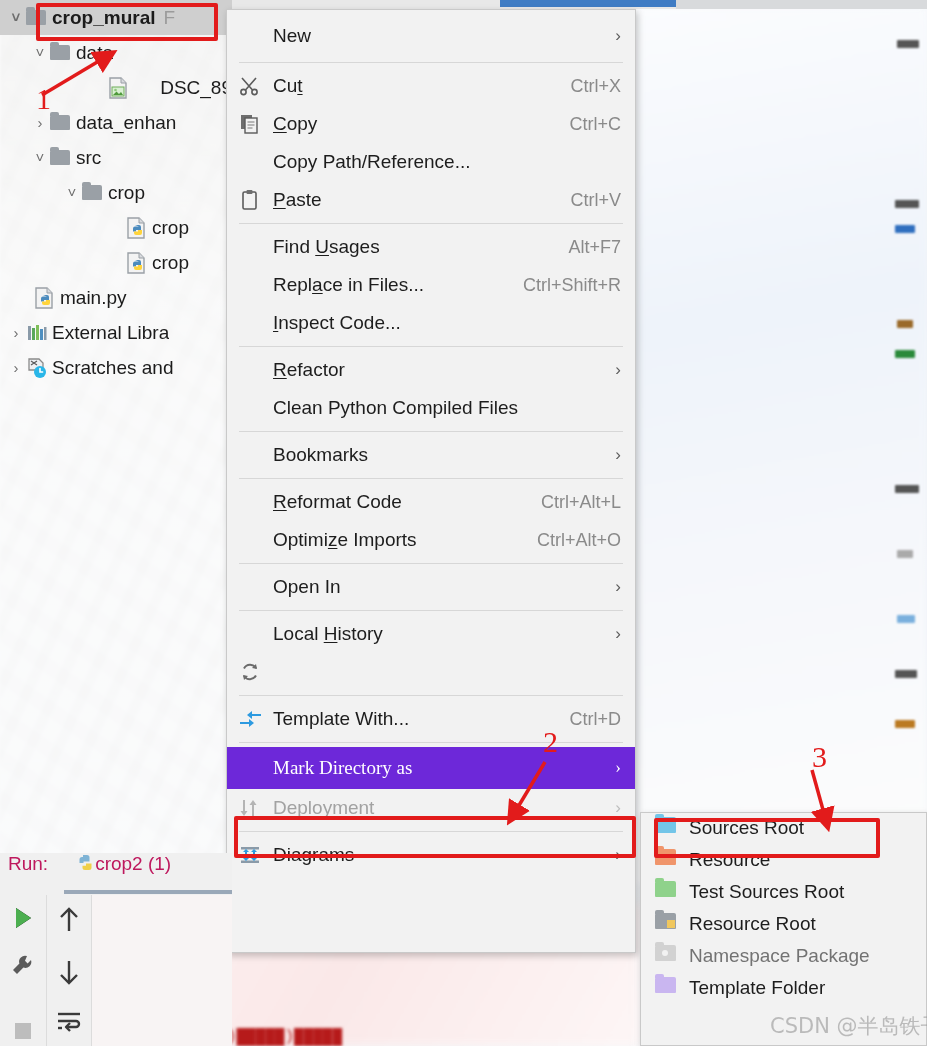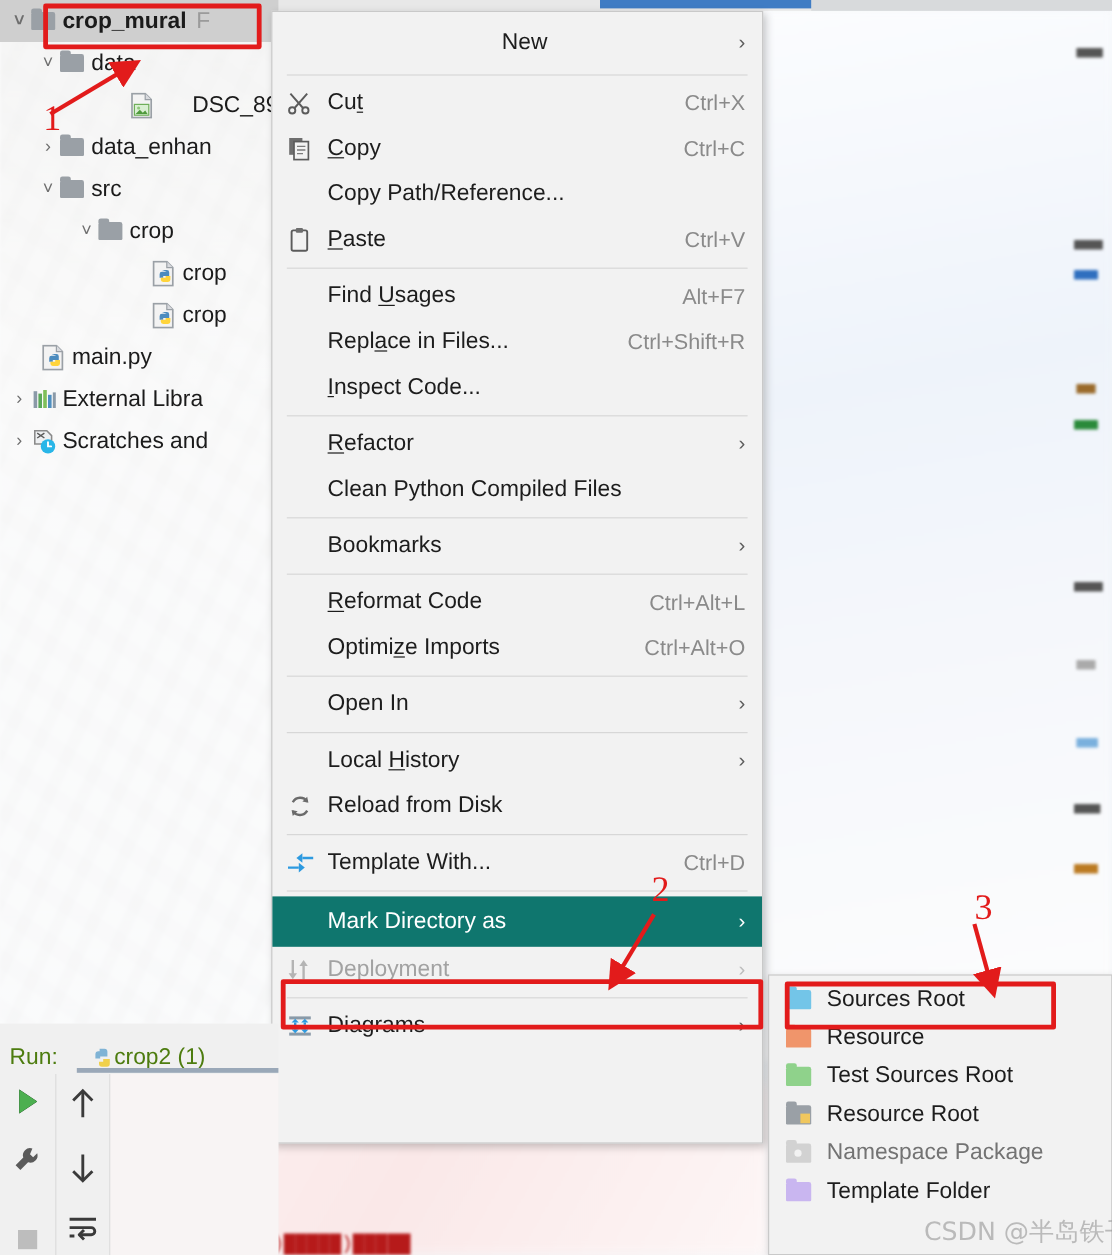--- a/index.html
+++ b/index.html
@@ -92,42 +92,42 @@
     padding: 4px 0;
   }
   .mi {
     position: relative; display: flex; align-items: center;
     height: 38px; padding: 0 14px 0 12px; font-size: 19px; color: #1d1d1d;
   }
   .mi .mic { width: 34px; min-width: 34px; display: flex; align-items: center; justify-content: flex-start; }
   .mi .mtext { flex: 1; white-space: nowrap; }
   .mi .macc { color: #8a8a8a; font-size: 18px; margin-left: 18px; white-space: nowrap; }
   .mi .marrow { color: #5d5d5d; font-size: 17px; margin-left: 14px; }
-  .mi.highlight { background: #0f766e; color: #ffffff; }
+  .mi.highlight { background: #6d28d9; color: #ffffff; font-family: Liberation Serif, serif; }
   .mi.highlight .marrow { color: #ffffff; }
   .mi.disabled, .mi.disabled .mtext { color: #a2a2a2; }
   .mi.disabled .marrow { color: #bdbdbd; }
   .mi u { text-decoration: underline; text-underline-offset: 2px; }
   .sep { height: 1px; background: #d7d7d7; margin: 4px 12px; }
 
   
   .submenu {
     position: absolute; left: 640px; top: 812px; width: 287px; height: 234px;
     background: #f2f2f2; border: 1px solid #c9c9c9;
     box-shadow: 2px 3px 7px rgba(0,0,0,.22); padding: 4px 0;
   }
-  .smi { display: flex; align-items: center; height: 32px; padding-left: 14px; font-size: 19px; color: #1d1d1d; }
+  .smi { display: flex; align-items: flex-start; height: 32px; padding-left: 14px; font-size: 19px; color: #1d1d1d; }
   .smi.disabled { color: #737373; }
   .smi .sic { width: 34px; min-width: 34px; }
   .sfolder { width: 21px; height: 16px; border-radius: 2px 2px 1px 1px; position: relative; display:block; }
   .sfolder::before { content:""; position:absolute; left:0; top:-3px; width:9px; height:4px; border-radius:2px 2px 0 0; background:inherit; }
 
   
   .run-panel { position: absolute; left: 0; top: 853px; width: 232px; height: 193px; background: #f0f0f0; }
-  .run-head { display:flex; align-items:flex-end; height: 40px; padding-left: 8px; font-size: 19px; color:#4d7c0f; }
+  .run-head { display:flex; align-items:flex-start; height: 40px; padding-left: 8px; font-size: 19px; color:#be185d; }
   .run-tabline { position:absolute; left:64px; top:890px; width:168px; height:4px; background:#9aa8b8; }
   .run-body { position:absolute; left:0; top:895px; width:232px; height:151px; display:flex; }
   .run-col { width:46px; display:flex; flex-direction:column; align-items:center; padding-top:10px; gap:18px; }
   .run-col.c2 { border-left:1px solid #dcdcdc; border-right:1px solid #dcdcdc; }
   .run-divider { width:28px; height:2px; background:#c6c6c6; }
   .run-out { flex:1; background:rgba(253,246,246,.6); }
   .pytab-ic { width:21px; height:21px; position:relative; }
 
   
   .redbox { position: absolute; border: 4px solid #e21b1b; border-radius: 2px; }
@@ -283,21 +283,21 @@
           <circle cx="14" cy="15" r="6" fill="#29b6e8"></circle>
           <path d="M14 11.5 v3.5 h2.6" stroke="#fff" stroke-width="1.6" fill="none" stroke-linecap="round"></path>
         </svg>
       </span>
       <span class="lbl">Scratches and</span>
     </div>
   </div>
 
   <div class="menu">
 
-    <div class="mi" style="height:44px;text-align:center;">
+    <div class="mi" style="height:44px;">
       <span class="mic"></span>
       <span class="mtext">New</span>
       <span class="marrow">›</span>
     </div>
     <div class="sep"></div>
 
     <div class="mi">
       <span class="mic">
         <svg width="22" height="22" viewBox="0 0 22 22">
             <g stroke="#5b5b5b" stroke-width="1.6" fill="none">
@@ -408,21 +408,20 @@
       <span class="mic">
         <svg width="22" height="22" viewBox="0 0 22 22">
             <g fill="none" stroke="#6b6b6b" stroke-width="2">
           <path d="M17 7 A7 7 0 0 0 5 7.5"></path>
               <path d="M5 15 A7 7 0 0 0 17 14.5"></path>
             </g>
           <path d="M17 3 l1 5 -5-1 Z" fill="#6b6b6b"></path>
             <path d="M5 19 l-1-5 5 1 Z" fill="#6b6b6b"></path>
           </svg>
       </span>
-      <span class="mtext">Reload from Disk</span>
     </div>
     <div class="sep"></div>
 
     <div class="mi">
       <span class="mic">
         <svg width="24" height="20" viewBox="0 0 24 20">
             <g fill="#2d9ae0">
           <path d="M1 13 h9 v2 h-9 Z"></path>
               <path d="M10 10 l5 4 -5 4 Z"></path>
           <path d="M13 5 h9 v2 h-9 Z"></path>

